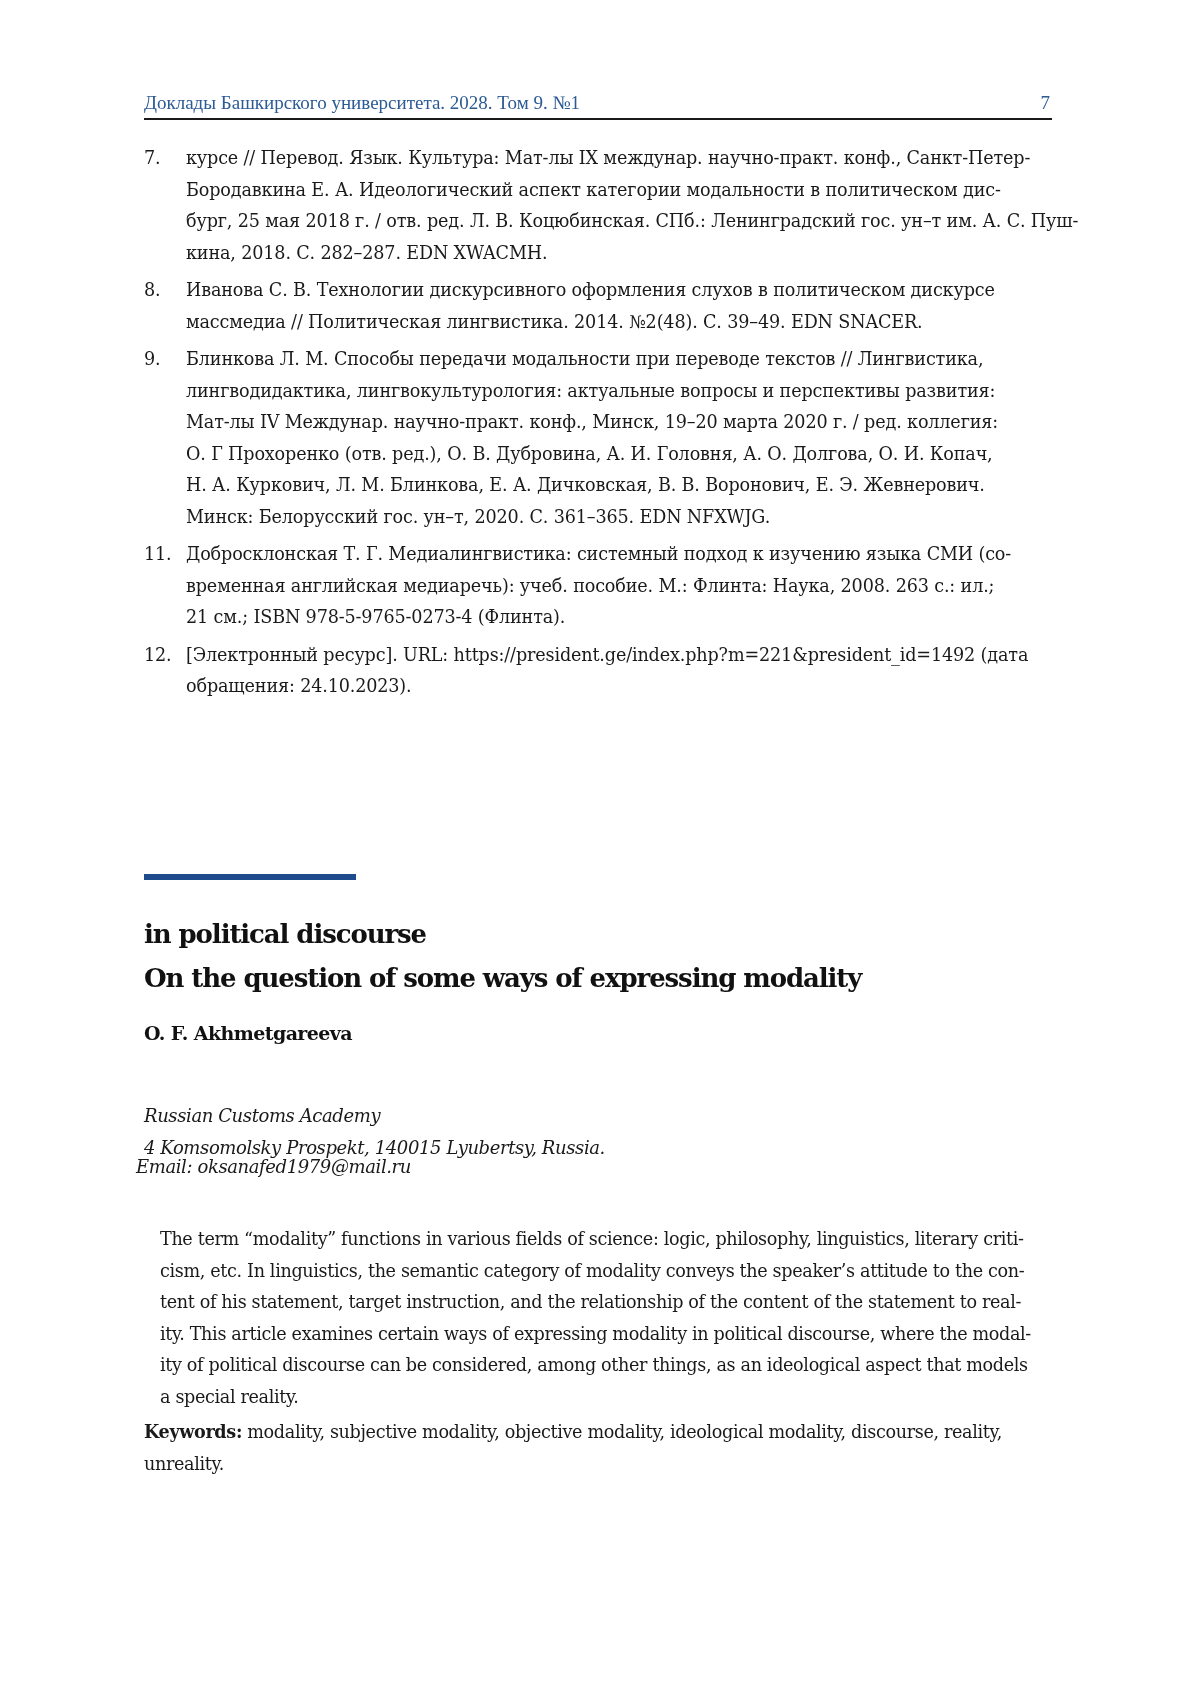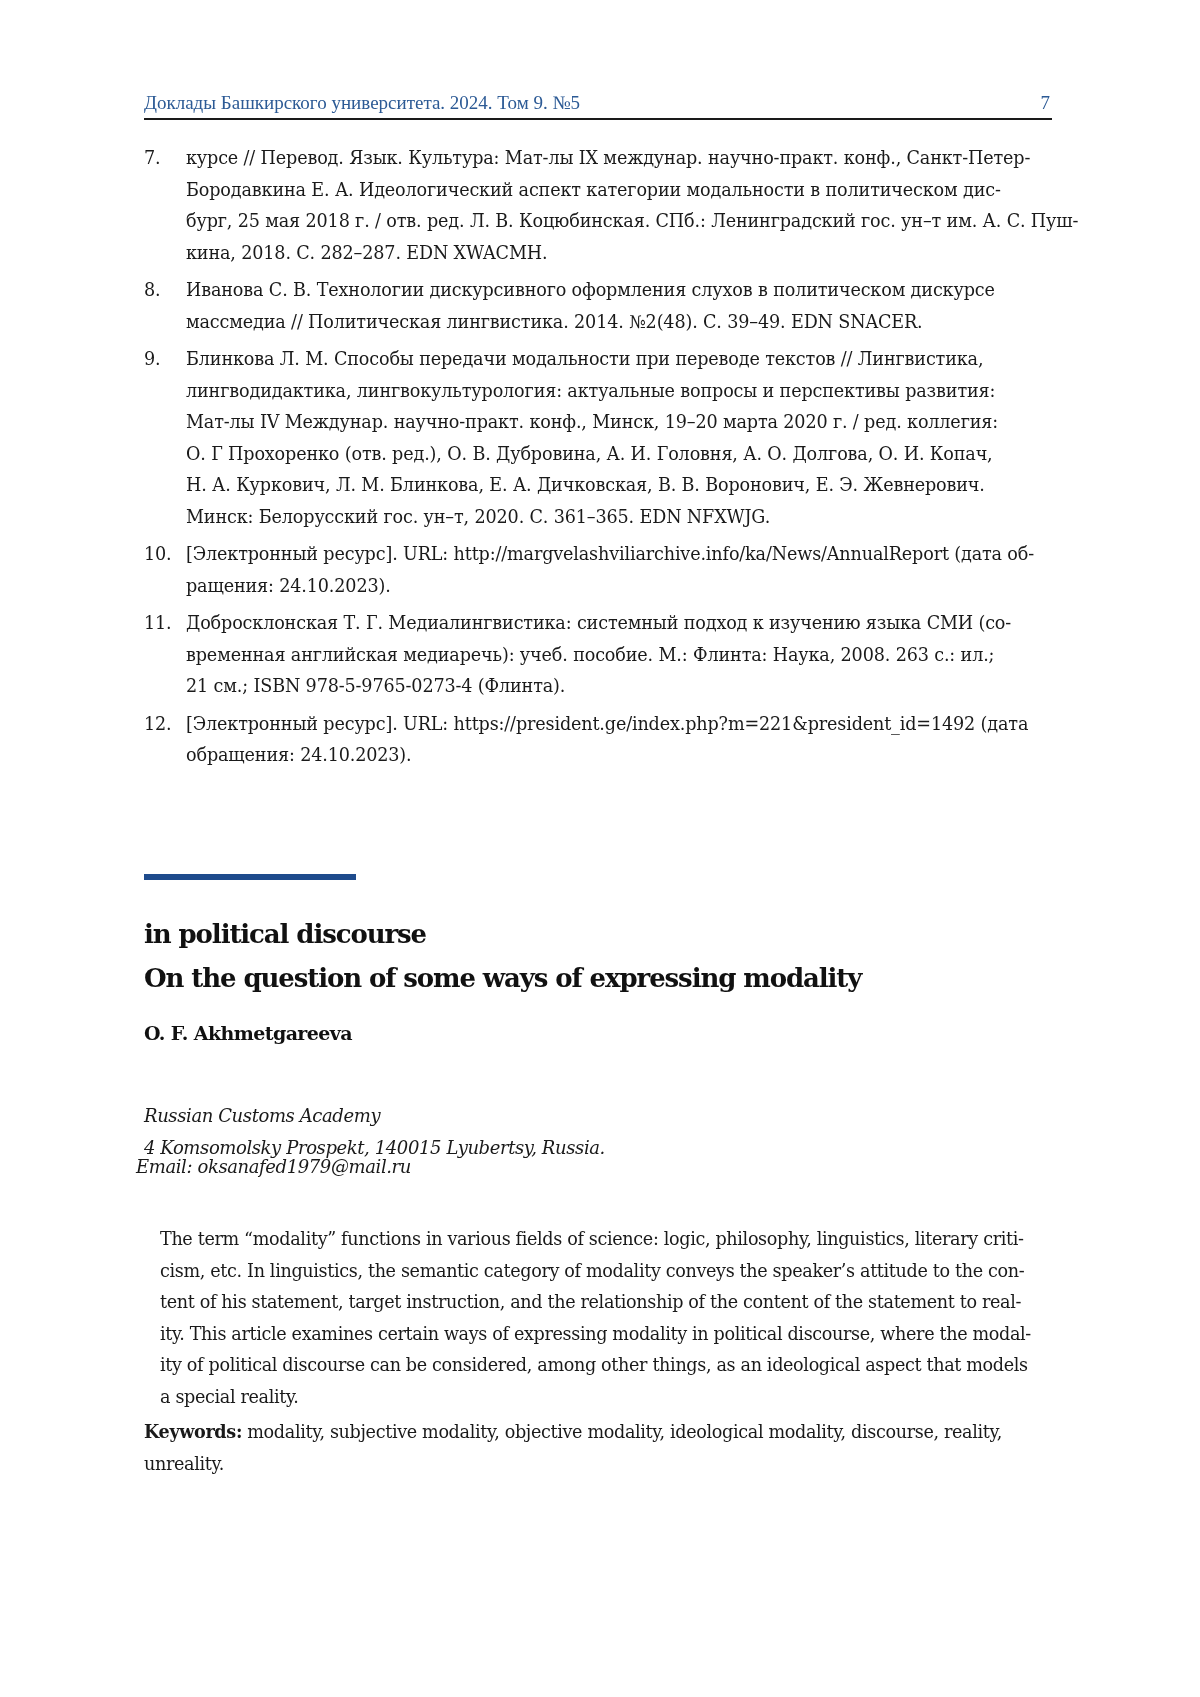--- a/index.html
+++ b/index.html
@@ -55,21 +55,21 @@
       position: absolute; left: 144px; top: 1416px; width: 920px; margin: 0;
       font-size: 17.6px; line-height: 31.5px; letter-spacing: -0.35px;
     }
     .keywords .kw-label { font-weight: bold; }
     .keywords .line { display: block; white-space: nowrap; }
   </style>
 </head>
 <body>
 
 <div class="running-header">
-  <span>Доклады Башкирского университета. 2024. Том 9. №5</span>
+  <span>Доклады Башкирского университета. 2028. Том 9. №1</span>
   <span>7</span>
 </div>
 <div class="header-rule"></div>
 
 <ol class="refs">
   <li class="ref">
     <span class="num">7.</span>
     <span class="txt">
       <span class="line">курсе // Перевод. Язык. Культура: Мат-лы IX междунар. научно-практ. конф., Санкт-Петер-</span>
       <span class="line">Бородавкина Е. А. Идеологический аспект категории модальности в политическом дис-</span>
@@ -86,27 +86,20 @@
   </li>
   <li class="ref">
     <span class="num">9.</span>
     <span class="txt">
       <span class="line">Блинкова Л. М. Способы передачи модальности при переводе текстов // Лингвистика,</span>
       <span class="line">лингводидактика, лингвокультурология: актуальные вопросы и перспективы развития:</span>
       <span class="line">Мат-лы IV Междунар. научно-практ. конф., Минск, 19–20 марта 2020 г. / ред. коллегия:</span>
       <span class="line">О. Г Прохоренко (отв. ред.), О. В. Дубровина, А. И. Головня, А. О. Долгова, О. И. Копач,</span>
       <span class="line">Н. А. Куркович, Л. М. Блинкова, Е. А. Дичковская, В. В. Воронович, Е. Э. Жевнерович.</span>
       <span class="line">Минск: Белорусский гос. ун–т, 2020. С. 361–365. EDN NFXWJG.</span>
-    </span>
-  </li>
-  <li class="ref">
-    <span class="num">10.</span>
-    <span class="txt">
-      <span class="line">[Электронный ресурс]. URL: http://margvelashviliarchive.info/ka/News/AnnualReport (дата об-</span>
-      <span class="line">ращения: 24.10.2023).</span>
     </span>
   </li>
   <li class="ref">
     <span class="num">11.</span>
     <span class="txt">
       <span class="line">Добросклонская Т. Г. Медиалингвистика: системный подход к изучению языка СМИ (со-</span>
       <span class="line">временная английская медиаречь): учеб. пособие. М.: Флинта: Наука, 2008. 263 с.: ил.;</span>
       <span class="line">21 см.; ISBN 978-5-9765-0273-4 (Флинта).</span>
     </span>
   </li>

